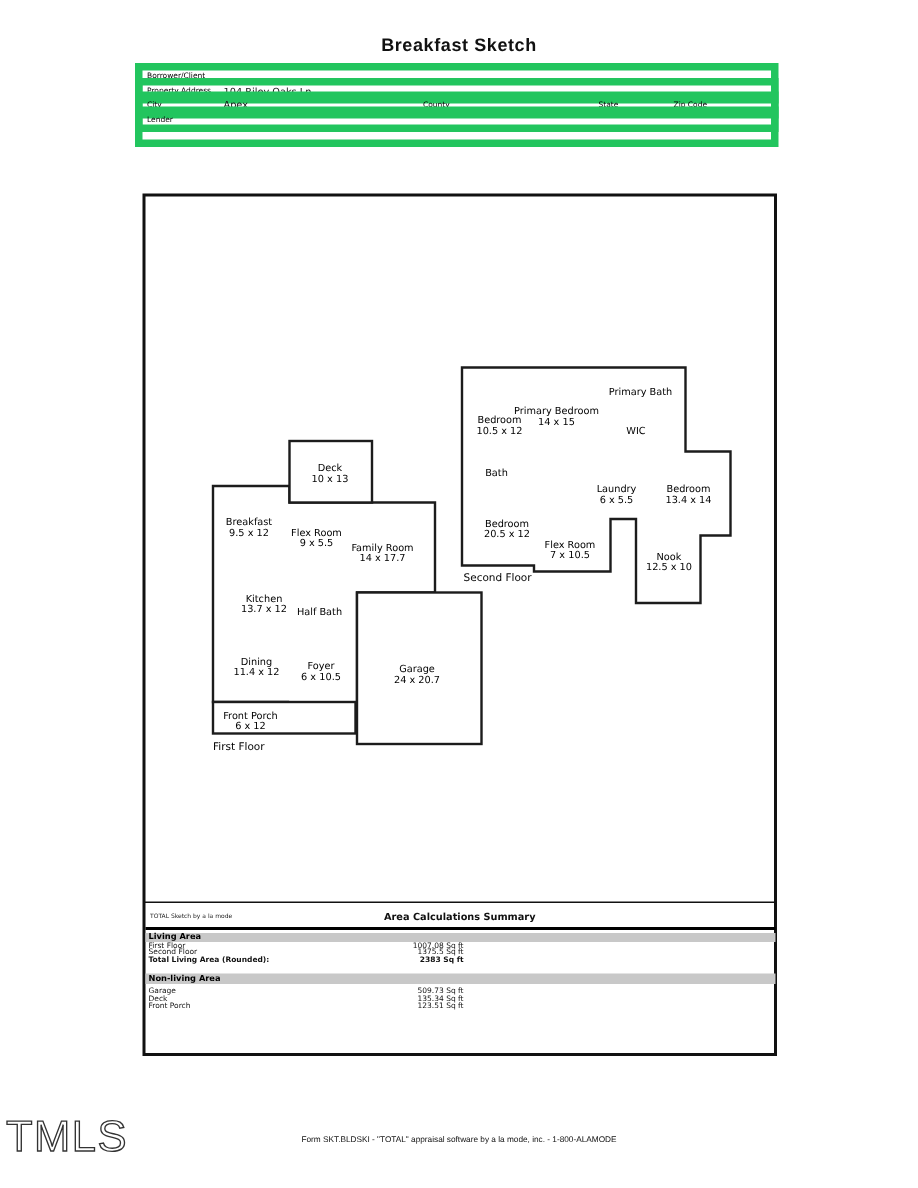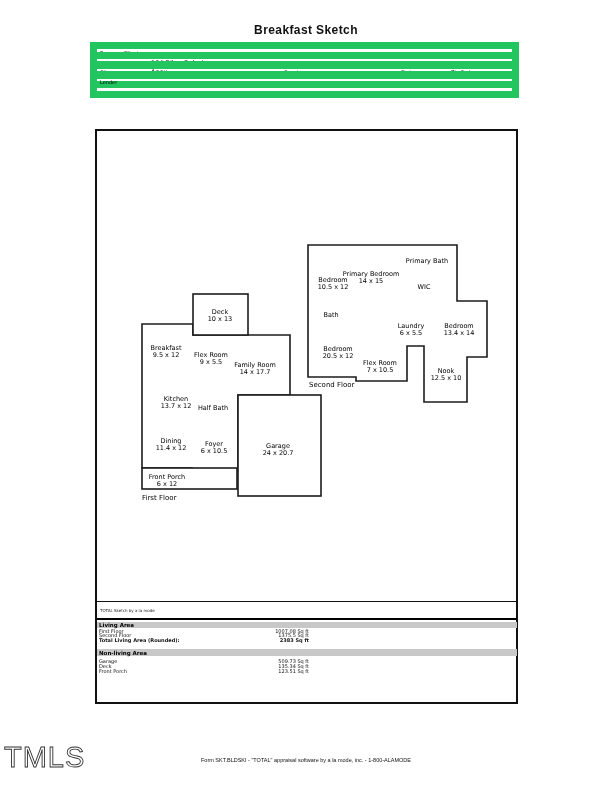--- a/index.html
+++ b/index.html
@@ -3,21 +3,21 @@
 <meta charset="utf-8">
 <style>
   html,body{margin:0;padding:0;background:#888;}
   .page{position:relative;width:612px;height:792px;background:#fff;margin:0 auto;overflow:hidden;
         font-family:"DejaVu Sans","Liberation Sans",sans-serif;color:#111;}
   .abs{position:absolute;}
   
   .doc-title{left:0;top:23px;width:612px;text-align:center;font-size:12px;font-weight:bold;
              font-family:"Liberation Sans",sans-serif;letter-spacing:.4px;}
   
-  .form-row{left:90px;width:429px;height:27px;border:7px solid #22c55e;box-sizing:border-box;
+  .form-row{left:90px;width:429px;height:27px;border:5px solid #22c55e;box-sizing:border-box;
             font-size:5px;line-height:7.5px;white-space:nowrap;}
   .form-row .lbl{position:absolute;left:3px;top:1px;font-size:5px;color:#000;}
   .form-row .val{position:absolute;top:1px;font-size:6.5px;}
   
   .sketch-frame{left:95px;top:129px;width:423px;height:575px;border:2.5px solid #111;box-sizing:border-box;}
   .divider-thin{left:96px;top:601px;width:421px;height:1px;background:#111;}
   .divider-thick{left:96.5px;top:617.5px;width:420px;height:2.8px;background:#000;}
   svg.overlay{position:absolute;left:0;top:0;}
   .outline{fill:#fff;stroke:#1c1c1c;stroke-width:1.6px;}
   .room-name,.room-dims{font-family:"DejaVu Sans",sans-serif;font-size:6.5px;fill:#000;text-anchor:middle;}
@@ -108,20 +108,21 @@
     <text class="room-name" x="380" y="365">Flex Room</text>
     <text class="room-dims" x="380" y="372">7 x 10.5</text>
     <text class="room-name" x="446" y="373">Nook</text>
     <text class="room-dims" x="446" y="380">12.5 x 10</text>
     <text class="floor-label" x="309" y="387">Second Floor</text>
 
     <text class="tmls" x="4" y="767">TMLS</text>
   </svg>
 
   <div class="abs sum-watermark">TOTAL Sketch by a la mode</div>
+  <div class="abs sum-title">Area Calculations Summary</div>
   <div class="abs divider-thin"></div>
   <div class="abs divider-thick"></div>
 
   <div class="abs sec-bar" style="top:621.5px;">
     <span>Living Area</span>
   </div>
   <div class="abs sum-row" style="top:627.5px;">
     <span>First Floor</span>
     <span class="v">1007.08 Sq ft</span>
   </div>

